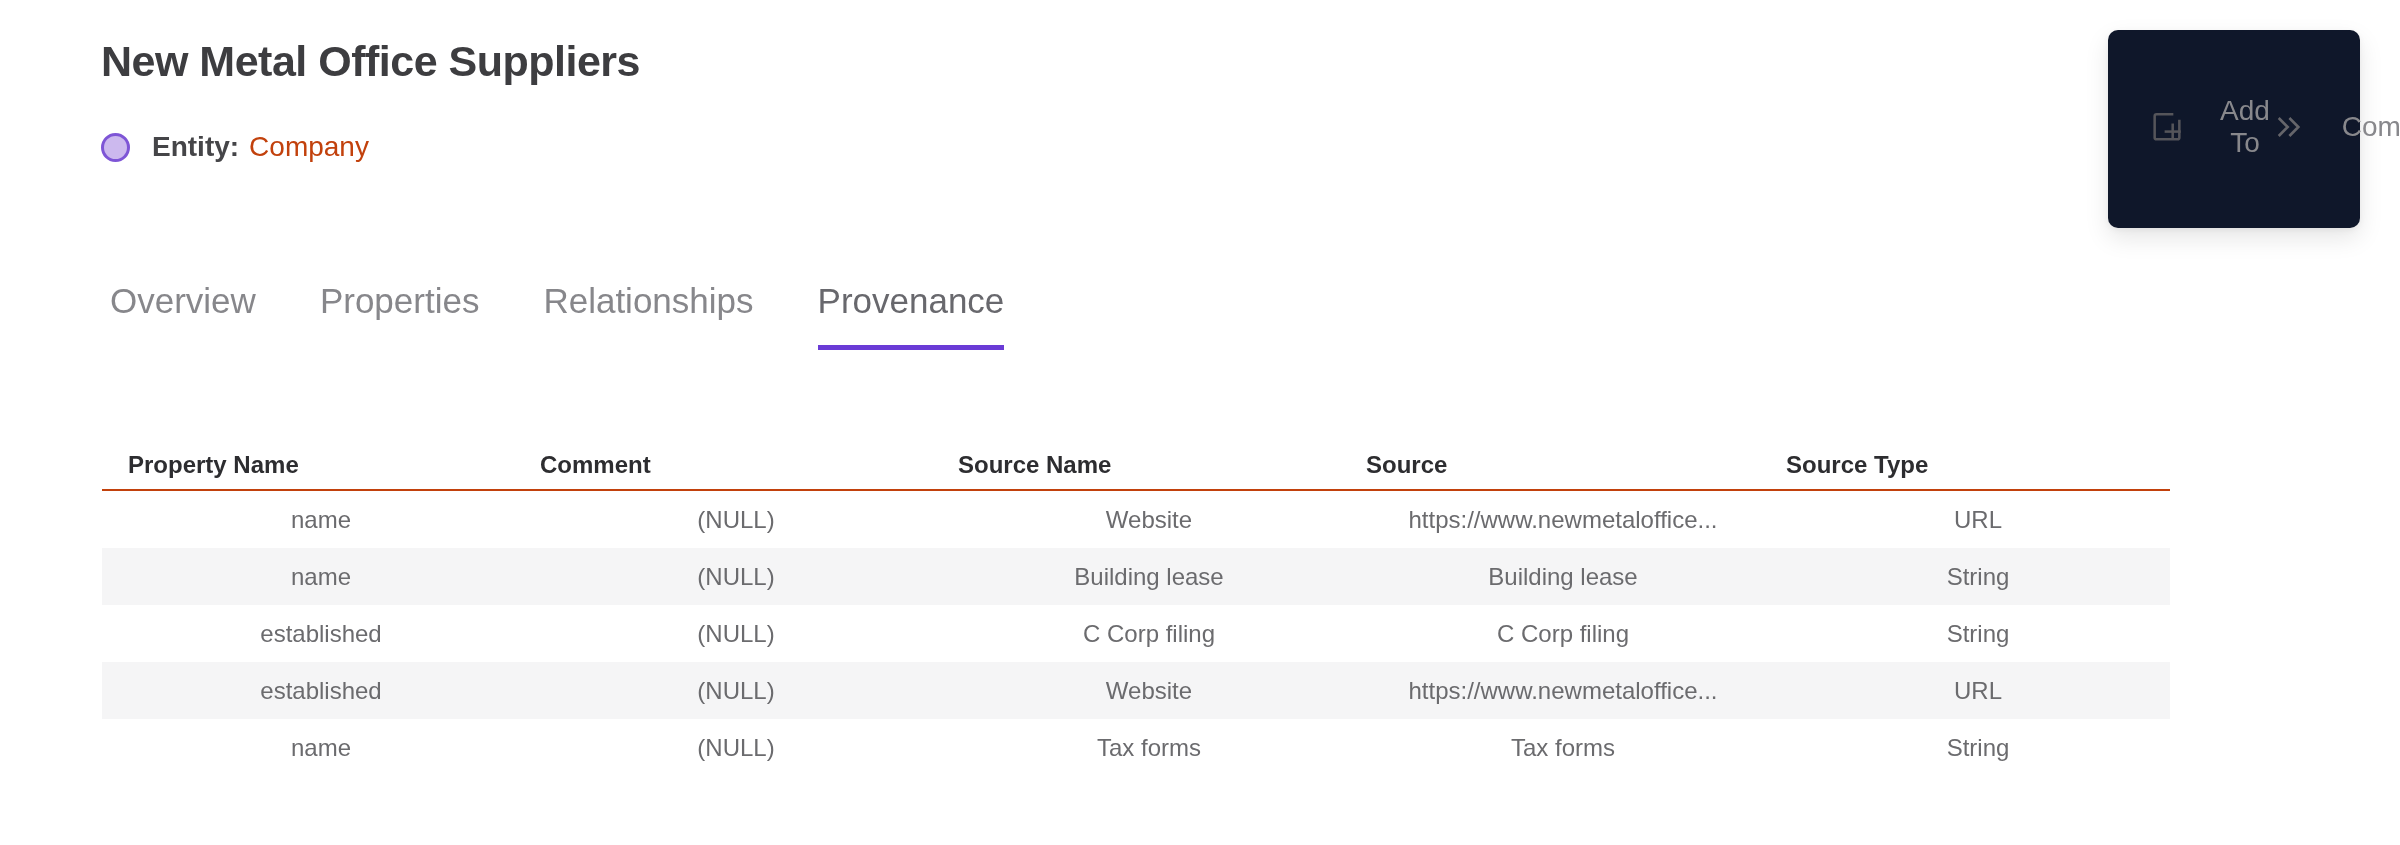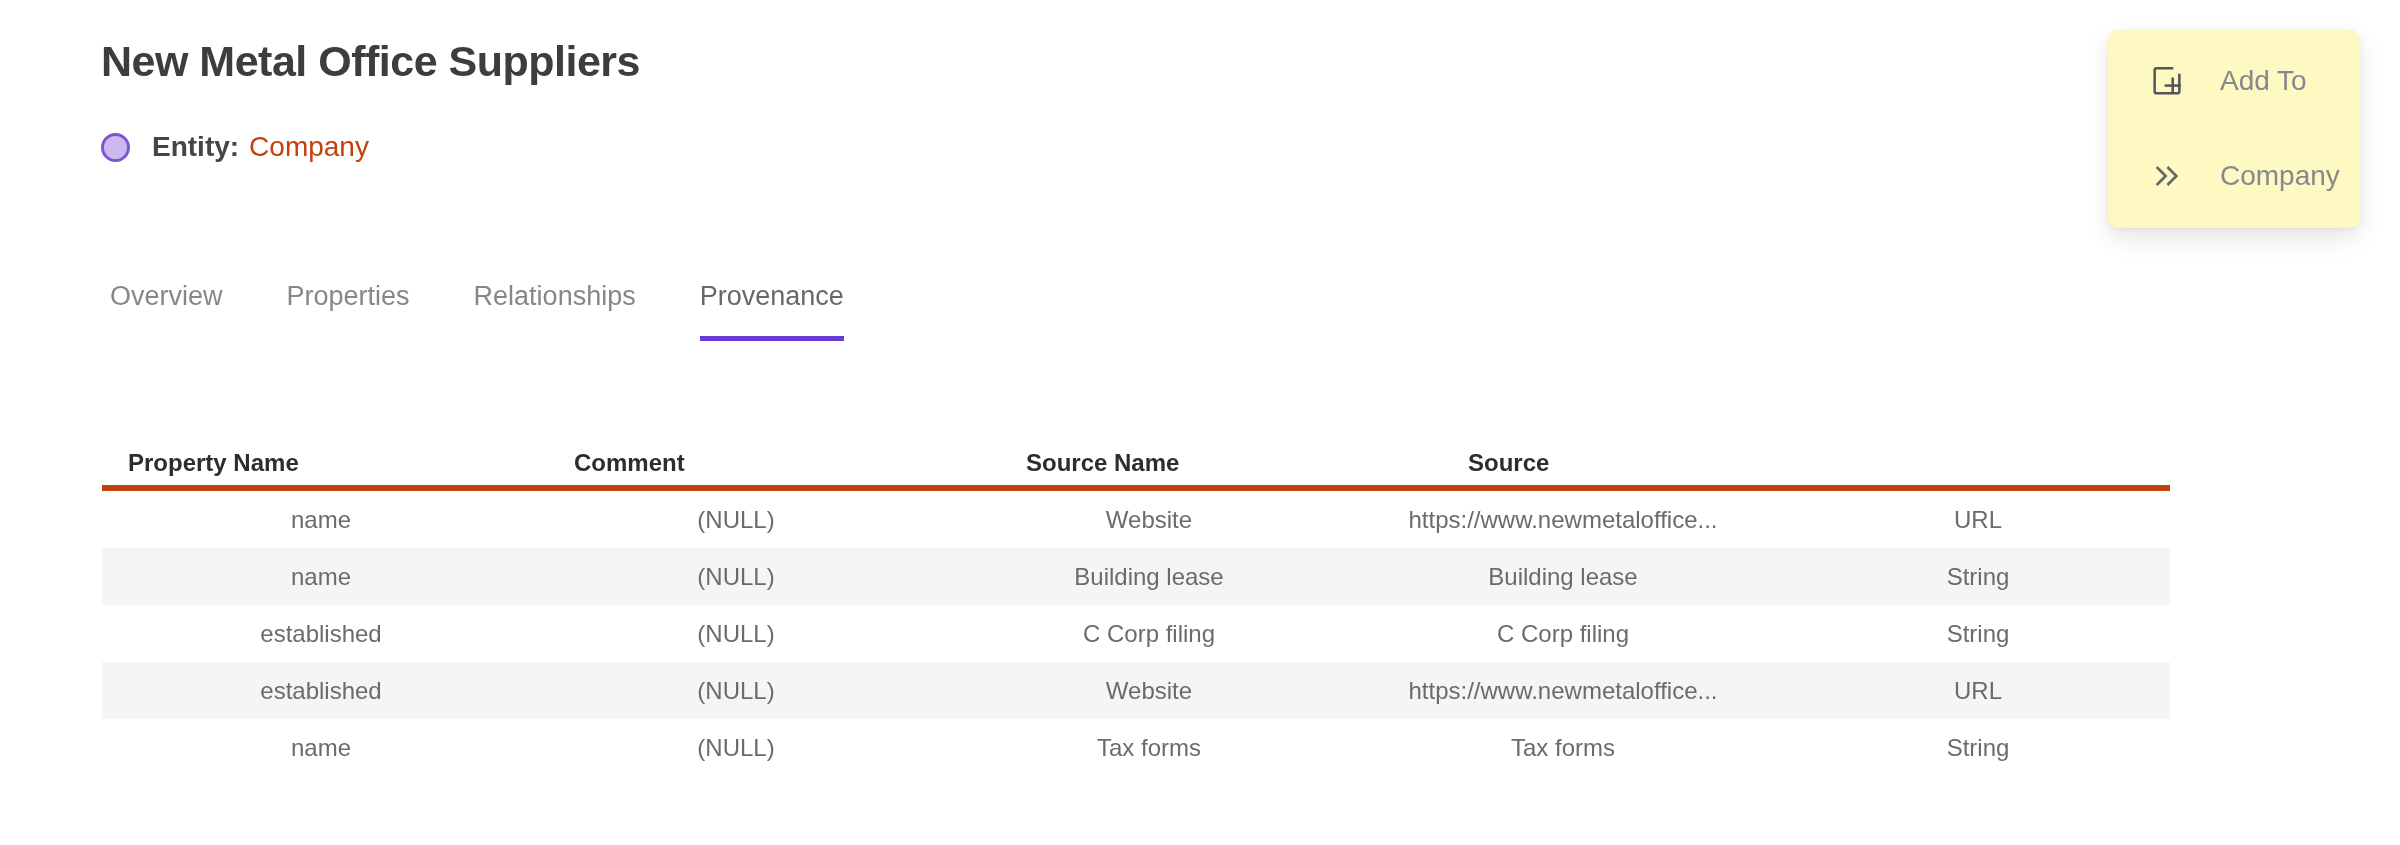--- a/index.html
+++ b/index.html
@@ -19,52 +19,52 @@
     width: 29px; height: 29px; border-radius: 50%;
     background: #ccb9ee; border: 3px solid #7e55d6;
     margin-right: 22px;
   }
   .entity-label { font-size: 28px; font-weight: 700; color: #454548; margin-right: 10px; }
   .entity-value { font-size: 28px; color: #c2410c; }
 
   
   .action-card {
     position: absolute; left: 2108px; top: 30px; width: 252px; height: 198px;
-    background: #fef9c3; border-radius: 10px;
+    background: #0f172a; border-radius: 10px;
     box-shadow: 0 10px 24px rgba(0,0,0,0.10), 0 2px 6px rgba(0,0,0,0.05);
-    display: flex; flex-direction: column; justify-content: space-between;
+    display: flex; flex-direction: row; justify-content: space-between;
     padding: 32px 0 36px 40px;
   }
   .action-btn {
     display: flex; align-items: center; gap: 34px;
     background: none; border: none; cursor: pointer; padding: 0;
     font-family: inherit;
   }
   .action-btn .icon { display: flex; align-items: center; justify-content: center; width: 38px; }
   .action-btn .label { font-size: 28px; color: #88888c; }
 
   
   .tabs {
     position: absolute; left: 110px; top: 281px;
     display: flex; align-items: flex-start;
   }
   .tab {
-    font-size: 27px; color: #87878b; margin-right: 64px;
+    font-size: 35px; color: #87878b; margin-right: 64px;
     padding-bottom: 24px; cursor: pointer; border-bottom: 5px solid transparent;
   }
   .tab.active { color: #68686d; border-bottom-color: #6a3bd6; }
 
   
   .prov-table { position: absolute; left: 102px; top: 441px; width: 2068px; }
   .t-row {
     display: grid;
     grid-template-columns: 412px 418px 408px 420px 410px;
     align-items: center;
   }
-  .t-head { height: 50px; border-bottom: 6px solid #c2410c; gap: 34px; }
+  .t-head { height: 50px; border-bottom: 2px solid #c2410c; }
   .t-head .t-cell { font-size: 24px; font-weight: 700; color: #2d2d30; }
   .t-body .t-row { height: 57px; text-align: center; }
   .t-body .t-row:nth-child(even) { background: #f5f5f6; }
   .t-cell {
     padding-left: 26px; font-size: 24px; color: #6b6b6e;
     white-space: nowrap; overflow: hidden; text-overflow: ellipsis;
   }
 </style>
 </head>
 <body>
@@ -105,20 +105,21 @@
   <span class="tab">Relationships</span>
   <span class="tab active">Provenance</span>
 </nav>
 
 <div class="prov-table">
   <div class="t-row t-head">
     <span class="t-cell">Property Name</span>
     <span class="t-cell">Comment</span>
     <span class="t-cell">Source Name</span>
     <span class="t-cell">Source</span>
+    <span class="t-cell">Source Type</span>
   </div>
   <div class="t-body">
     <div class="t-row">
       <span class="t-cell">name</span>
       <span class="t-cell">(NULL)</span>
       <span class="t-cell">Website</span>
       <span class="t-cell">https://www.newmetaloffice...</span>
       <span class="t-cell">URL</span>
     </div>
     <div class="t-row">

